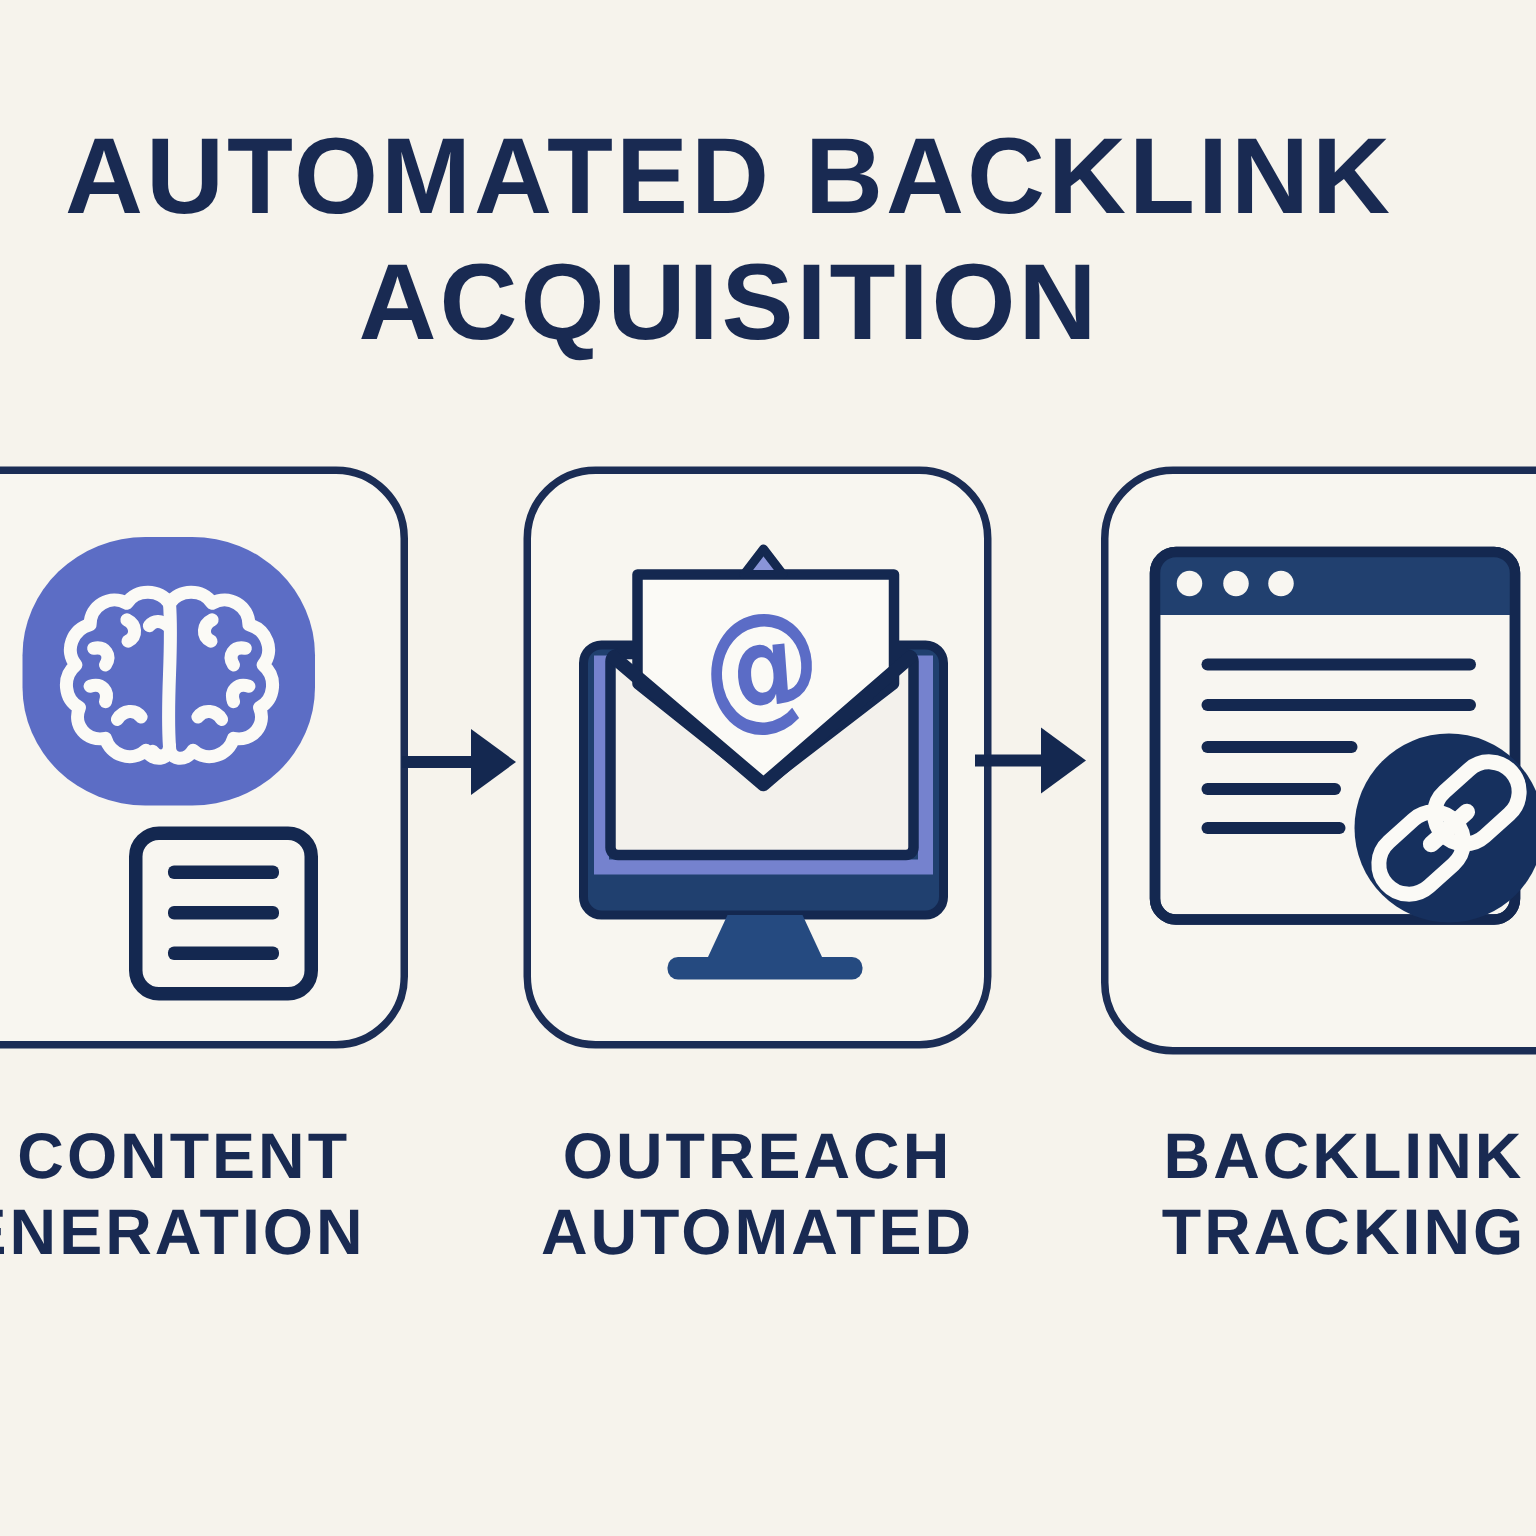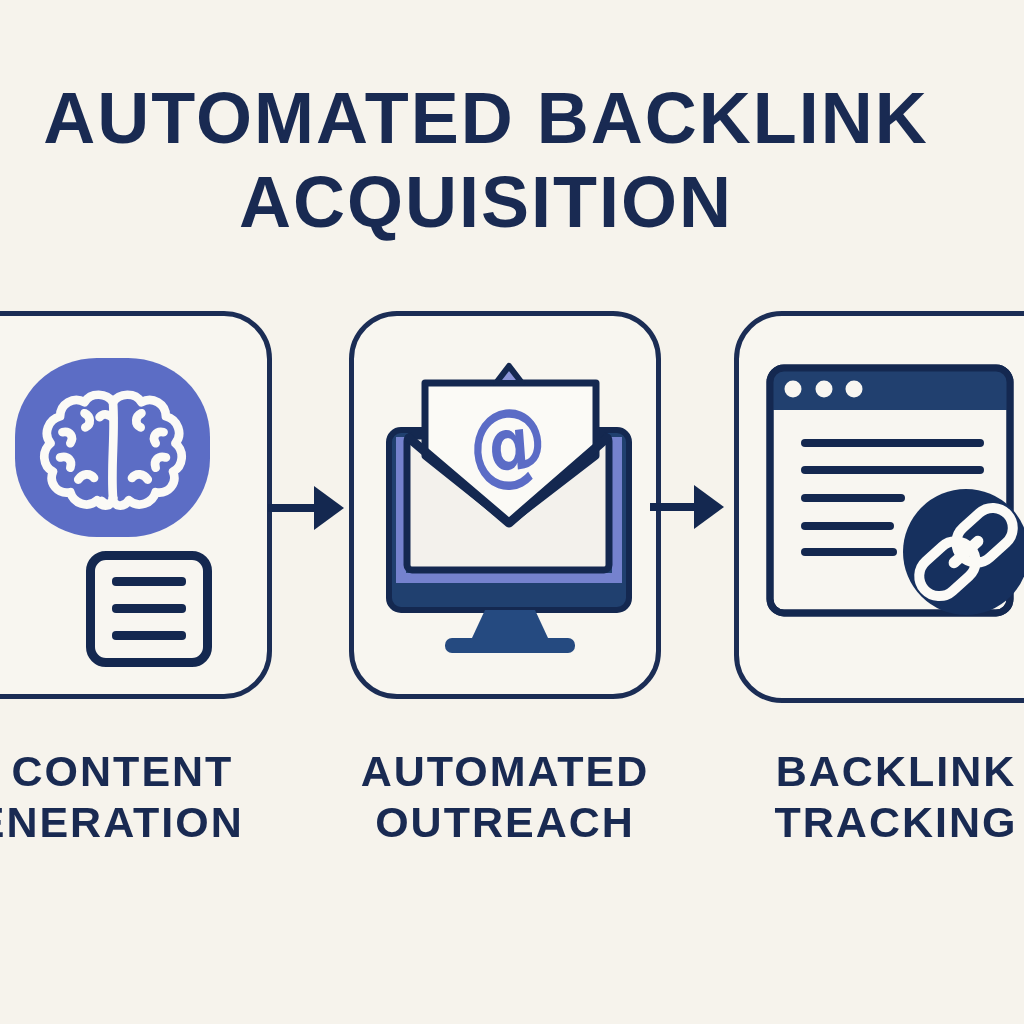--- a/index.html
+++ b/index.html
@@ -161,21 +161,21 @@
       <rect x="-6" y="-20" width="62" height="40" rx="20"></rect>
       <path d="M-16 0 L16 0" stroke-width="11" stroke-linecap="round"></path>
     </g>
   </svg>
 
   <div class="step-label label-1">
     <div>AI CONTENT</div>
     <div>GENERATION</div>
   </div>
   <div class="step-label label-2">
+    <div>OUTREACH</div>
     <div>AUTOMATED</div>
-    <div>OUTREACH</div>
   </div>
   <div class="step-label label-3">
     <div>BACKLINK</div>
     <div>TRACKING</div>
   </div>
 
 </div>
 
 </body></html>

